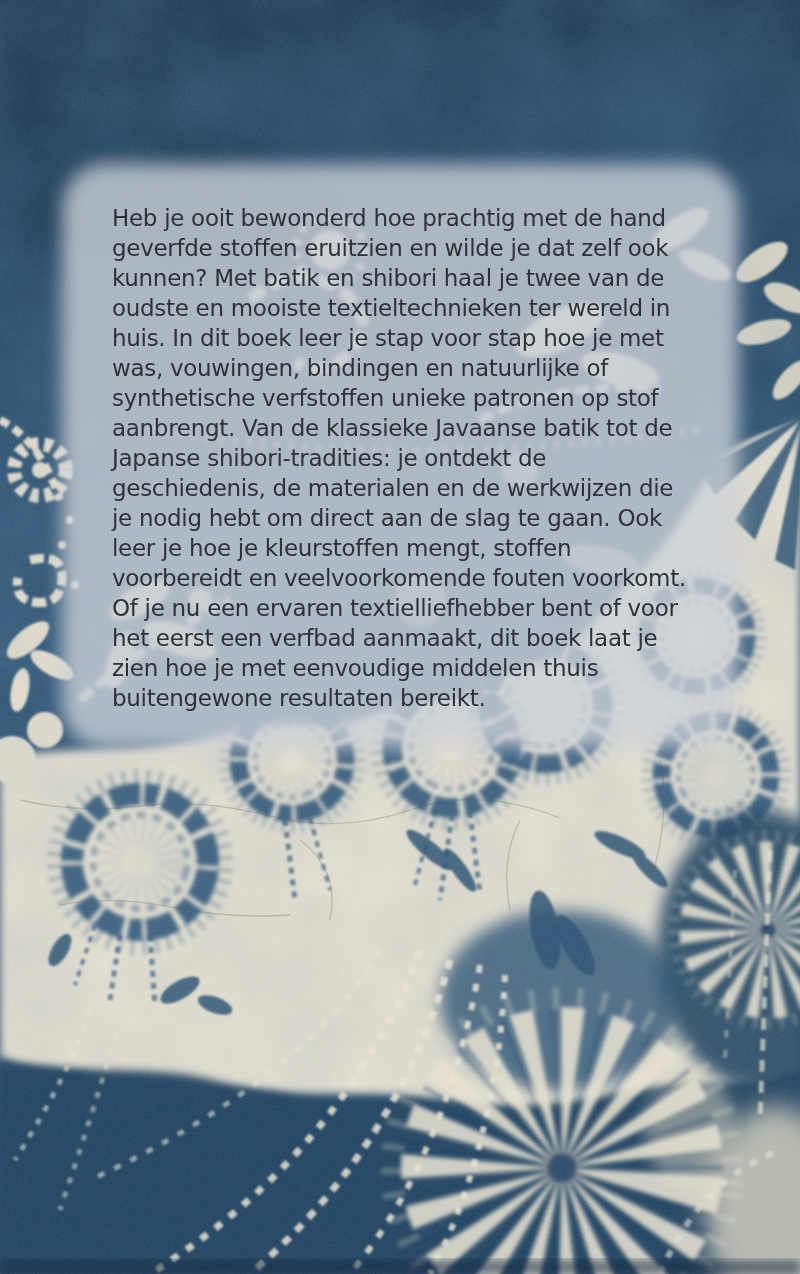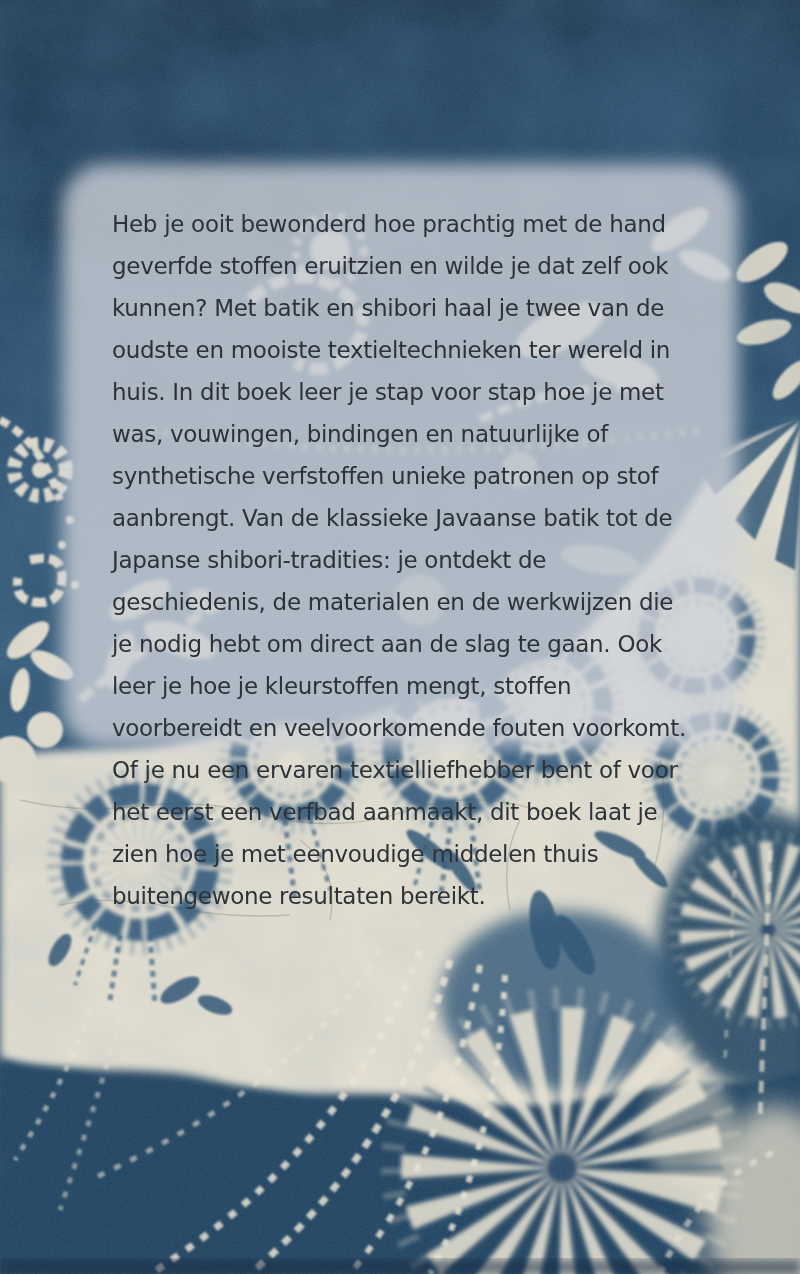--- a/index.html
+++ b/index.html
@@ -5,21 +5,21 @@
   html,body{margin:0;padding:0;background:#0d2238;}
   .stage{position:relative;width:800px;height:1274px;overflow:hidden;background:#16334e;}
   .stage svg{position:absolute;left:0;top:0;display:block;}
   .panel-bg{
     position:absolute;left:62px;top:164px;width:676px;height:584px;
     border-radius:44px;background:rgba(207,212,218,0.78);filter:blur(9px);
   }
   .blurb{
     position:absolute;left:112px;top:203px;width:604px;
     font-family:"DejaVu Sans","Liberation Sans",sans-serif;
-    font-size:23px;line-height:42px;letter-spacing:-0.3px;
+    font-size:23px;line-height:30px;letter-spacing:-0.3px;
     color:#2d3237;white-space:pre-line;
   }
 </style>
 </head>
 <body>
 
 <div class="stage">
 
   <svg width="800" height="1274" viewBox="0 0 800 1274">
     <defs>

